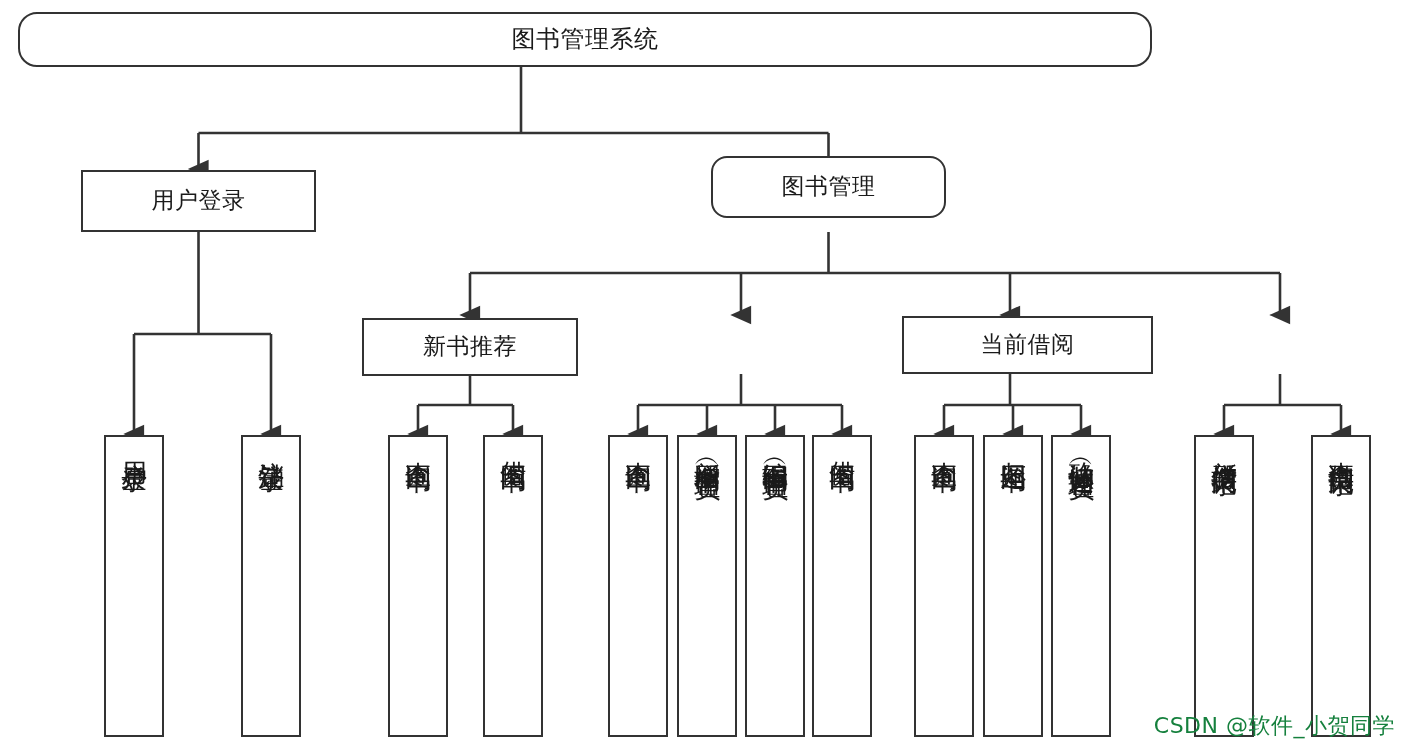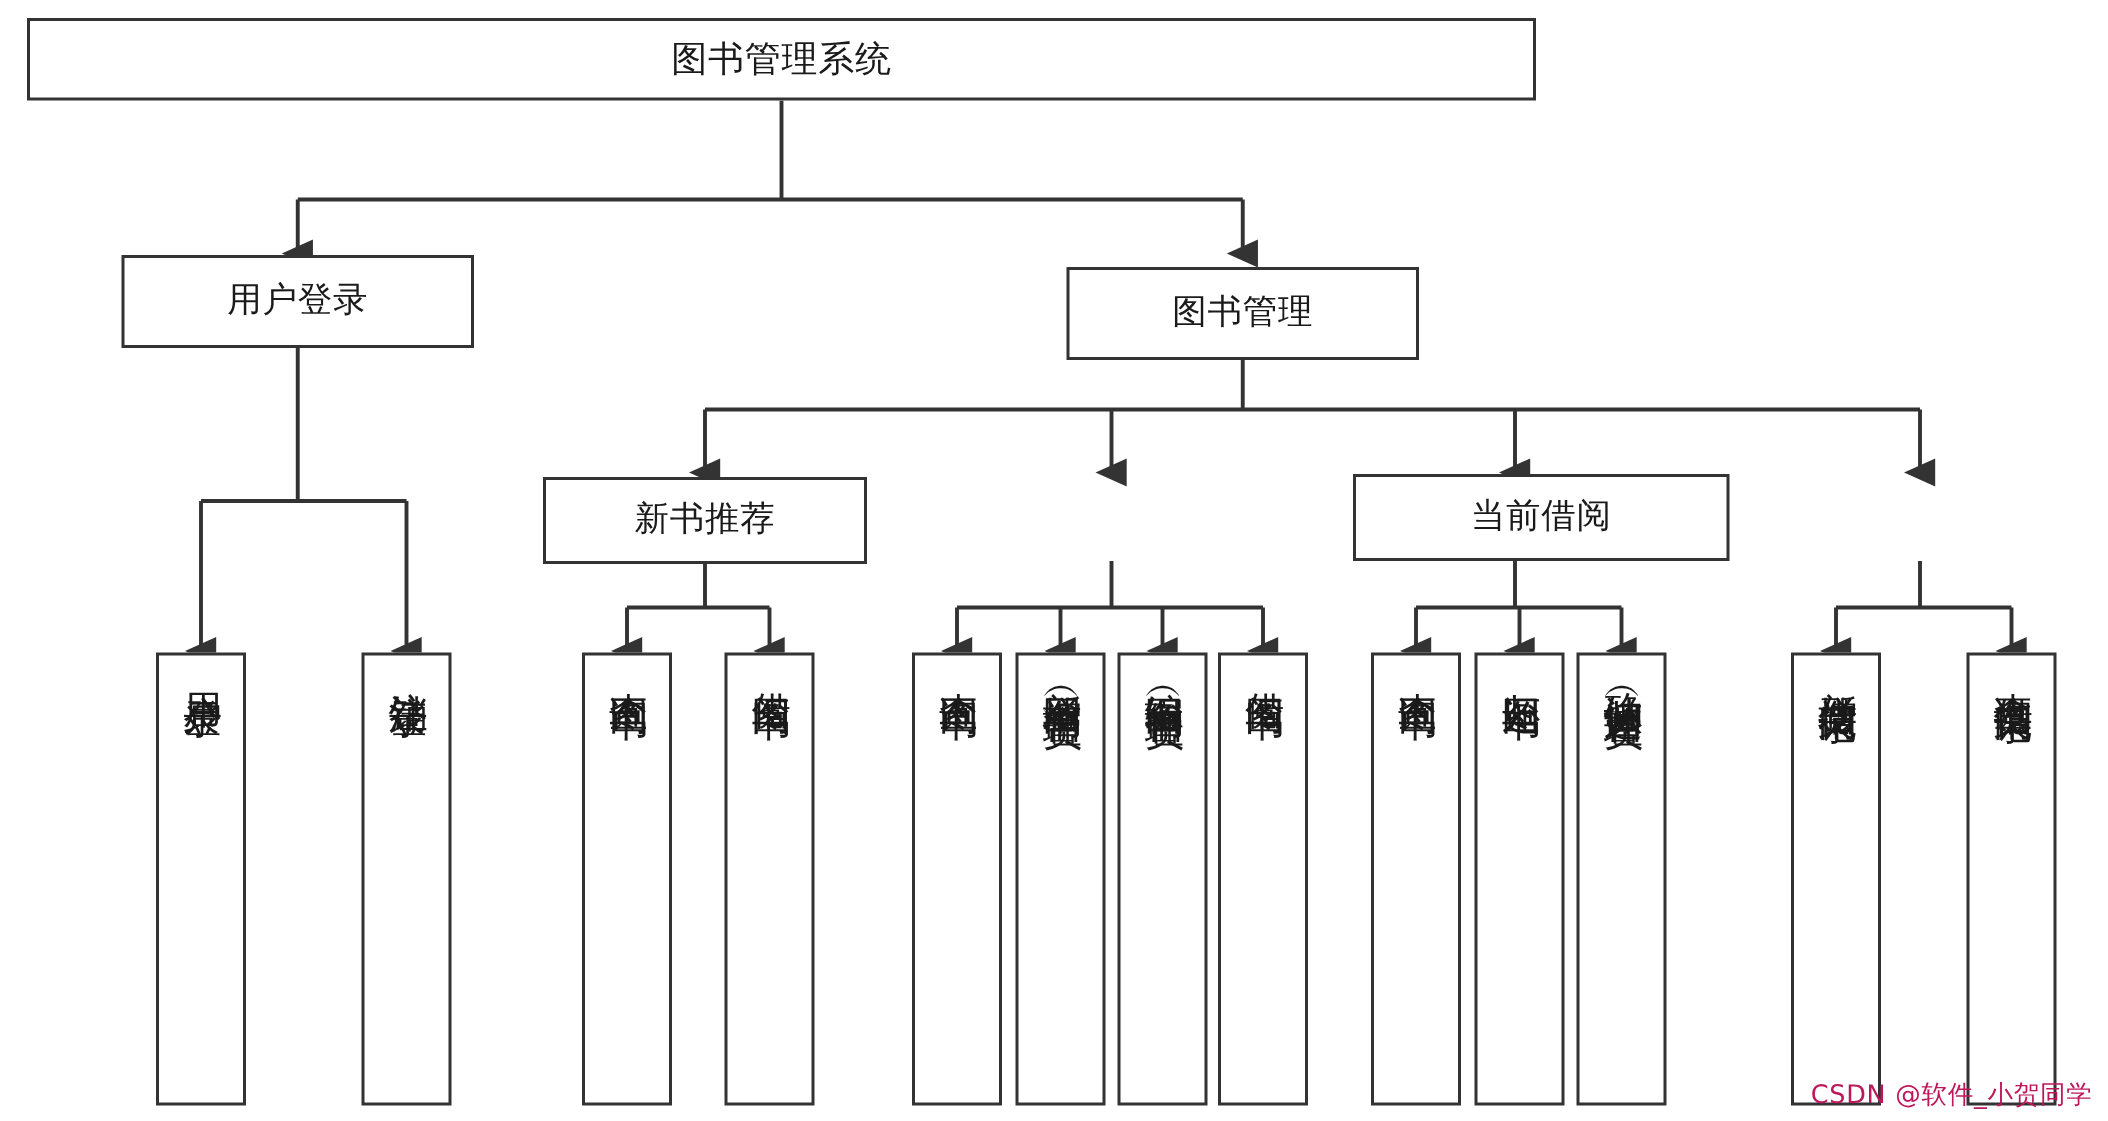--- a/index.html
+++ b/index.html
@@ -55,22 +55,22 @@
     text-orientation: upright;
     font-size: 26px;
     line-height: 1.05;
     letter-spacing: 2px;
   }
   .node.root .node-label { font-size: 24px; }
   .watermark {
     position: absolute;
     right: 10px;
     bottom: 6px;
-    font-size: 17px;
-    color: #be185d;
+    font-size: 22px;
+    color: #15803d;
     white-space: nowrap;
     letter-spacing: 0.5px;
   }
 </style>
 </head>
 <body>
 
 <div id="diagram-root">
 
   <svg id="edge-layer" viewBox="0 0 1405 747" width="1405" height="747" xmlns="http://www.w3.org/2000/svg">
@@ -109,29 +109,29 @@
         <path d="M 944 405 L 944 434" marker-end="url(#arrowhead)"></path>
         <path d="M 1013 405 L 1013 434" marker-end="url(#arrowhead)"></path>
         <path d="M 1081 405 L 1081 434" marker-end="url(#arrowhead)"></path>
         <path d="M 1280 374 L 1280 405"></path>
         <path d="M 1224 405 L 1341 405"></path>
         <path d="M 1224 405 L 1224 434" marker-end="url(#arrowhead)"></path>
         <path d="M 1341 405 L 1341 434" marker-end="url(#arrowhead)"></path>
       </g>
   </svg>
 
-  <div class="node root horizontal" style="left: 18px; top: 12px; width: 1006px; height: 55px;">
+  <div class="node root horizontal" style="left: 18px; top: 12px; width: 1134px; height: 55px; border-radius: 19px;">
     <span class="node-label">图书管理系统</span>
   </div>
 
   <div class="node horizontal" style="left: 81px; top: 170px; width: 235px; height: 62px;">
     <span class="node-label">用户登录</span>
   </div>
 
-  <div class="node horizontal" style="left: 711px; top: 178px; width: 235px; height: 62px;">
+  <div class="node horizontal" style="left: 711px; top: 156px; width: 235px; height: 62px; border-radius: 16px;">
     <span class="node-label">图书管理</span>
   </div>
 
   <div class="node horizontal" style="left: 362px; top: 318px; width: 216px; height: 58px;">
     <span class="node-label">新书推荐</span>
   </div>
 
 
   <div class="node horizontal" style="left: 902px; top: 316px; width: 251px; height: 58px; justify-content: center;">
     <span class="node-label">当前借阅</span>

